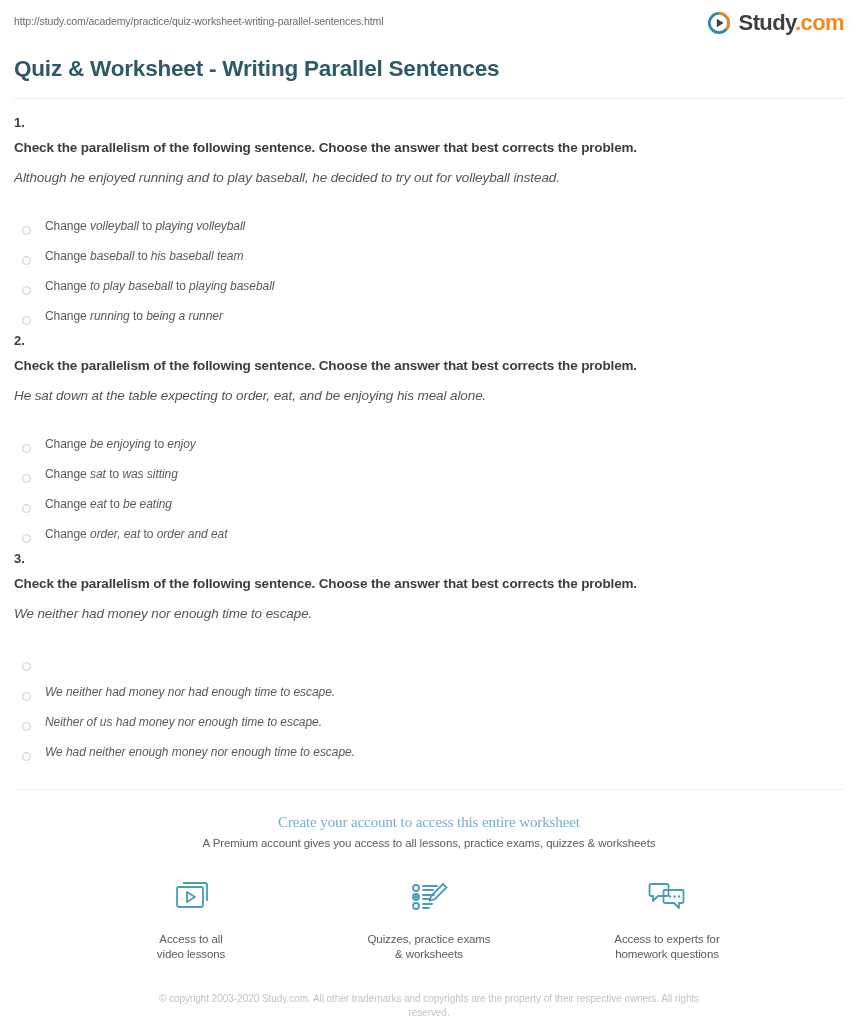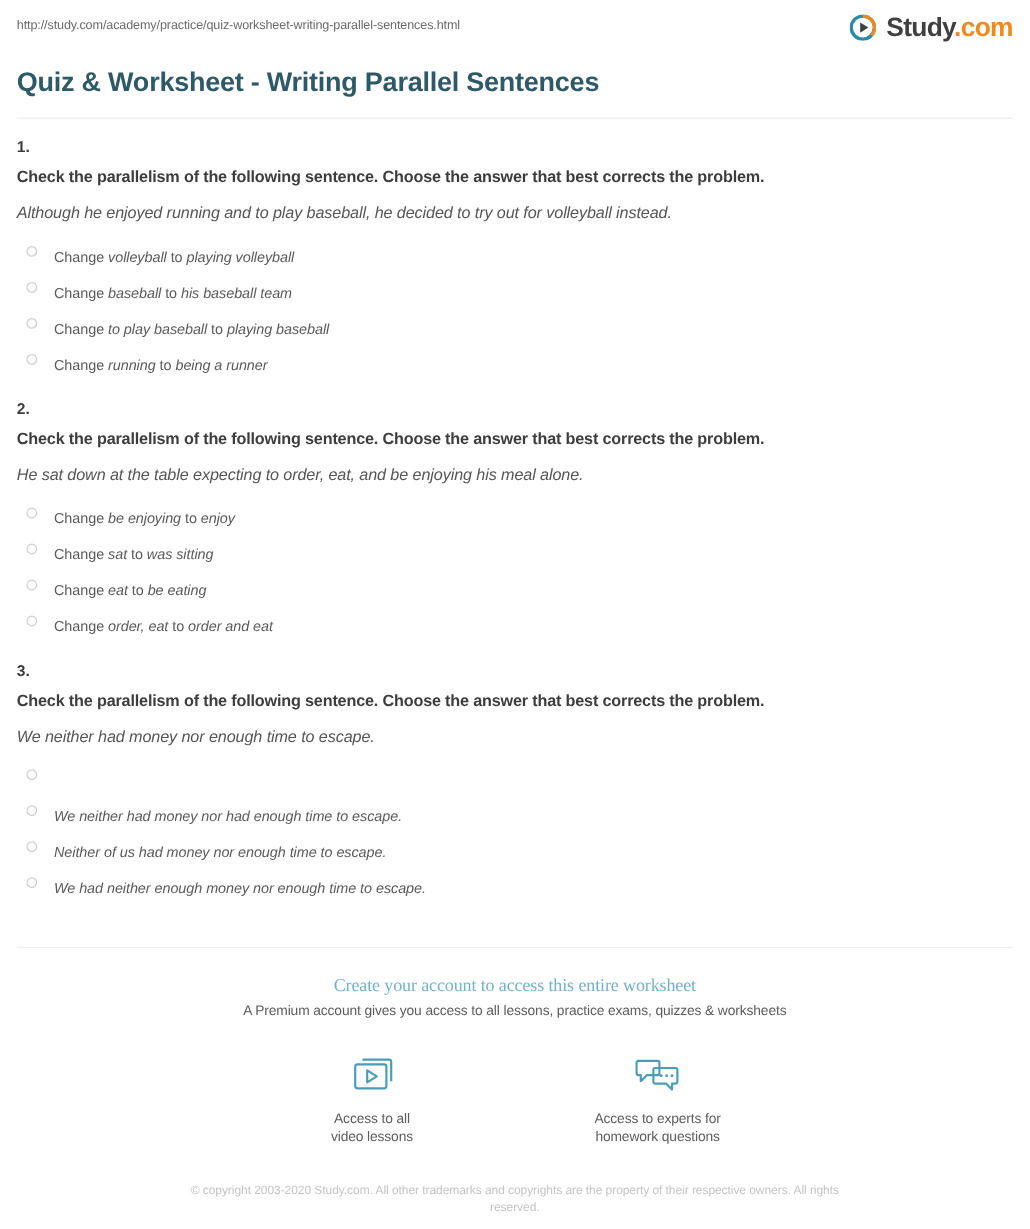--- a/index.html
+++ b/index.html
@@ -77,21 +77,21 @@
     font-size: 13.5px;
     font-style: italic;
     color: #565656;
     line-height: 18px;
     letter-spacing: -0.1px;
     margin-bottom: 18px;
   }
   .options { padding-left: 8px; }
   .option {
     display: flex;
-    align-items: flex-start;
+    align-items: flex-end;
     min-height: 30px;
     line-height: 18px;
   }
   .radio {
     width: 9px;
     height: 9px;
     flex: 0 0 9px;
     border: 1px solid #cfcfcf;
     border-radius: 50%;
     background: #fbfbfb;
@@ -133,21 +133,21 @@
     justify-content: center;
     gap: 88px;
     margin-top: 26px;
   }
   .feature { width: 150px; text-align: center; }
   .feature-icon { height: 40px; display: flex; align-items: center; justify-content: center; }
   .feature-caption {
     font-size: 11.5px;
     color: #5c5c5c;
     line-height: 15px;
-    margin-top: 9px;
+    margin-top: 15px;
     letter-spacing: -0.1px;
   }
 
   .copyright {
     text-align: center;
     font-size: 10px;
     color: #c3c3c3;
     line-height: 14px;
     margin: 30px auto 0 auto;
     width: 545px;
@@ -261,20 +261,37 @@
             <g fill="none" stroke="#4a9cb8" stroke-width="1.8" stroke-linejoin="round">
               <path d="M14 5 h22 a2 2 0 0 1 2 2 v16"></path>
               <path d="M10 9 h22 a2 2 0 0 1 2 2 v16 a2 2 0 0 1 -2 2 h-22 a2 2 0 0 1 -2 -2 v-16 a2 2 0 0 1 2 -2 z"></path>
               <polygon points="18,14 26,19 18,24"></polygon>
             </g>
           </svg>
         </div>
         <div class="feature-caption">Access to all<br>video lessons</div>
       </div>
 
+      <div class="feature">
+        <div class="feature-icon">
+          <svg viewBox="0 0 44 38" width="44" height="38">
+            <g fill="none" stroke="#4a9cb8" stroke-width="1.8" stroke-linecap="round">
+              <circle cx="9" cy="10" r="3"></circle>
+              <circle cx="9" cy="19" r="3"></circle>
+              <circle cx="9" cy="28" r="3"></circle>
+              <circle cx="9" cy="19" r="1.1" fill="#4a9cb8"></circle>
+              <path d="M16 8 h14 M16 12 h10"></path>
+              <path d="M16 17 h11 M16 21 h7"></path>
+              <path d="M16 26 h9 M16 30 h6"></path>
+              <path d="M36 6 l3.5 3.5 -12 12 -4.6 1.1 1.1 -4.6 z"></path>
+            </g>
+          </svg>
+        </div>
+        <div class="feature-caption">Quizzes, practice exams<br>&amp; worksheets</div>
+      </div>
 
       <div class="feature">
         <div class="feature-icon">
           <svg viewBox="0 0 44 38" width="44" height="38">
             <g fill="none" stroke="#4a9cb8" stroke-width="1.8" stroke-linejoin="round">
               <path d="M6 6 h16 a1.5 1.5 0 0 1 1.5 1.5 v9 a1.5 1.5 0 0 1 -1.5 1.5 h-9 l-5 5 v-5 h-2 a1.5 1.5 0 0 1 -1.5 -1.5 v-9 a1.5 1.5 0 0 1 1.5 -1.5 z"></path>
               <path d="M20 12 h17 a1.5 1.5 0 0 1 1.5 1.5 v10 a1.5 1.5 0 0 1 -1.5 1.5 h-3 v5 l-5 -5 h-9 a1.5 1.5 0 0 1 -1.5 -1.5 v-10 a1.5 1.5 0 0 1 1.5 -1.5 z"></path>
               <circle cx="25" cy="18.5" r="1.2" fill="#4a9cb8" stroke="none"></circle>
               <circle cx="29.5" cy="18.5" r="1.2" fill="#4a9cb8" stroke="none"></circle>
               <circle cx="34" cy="18.5" r="1.2" fill="#4a9cb8" stroke="none"></circle>

